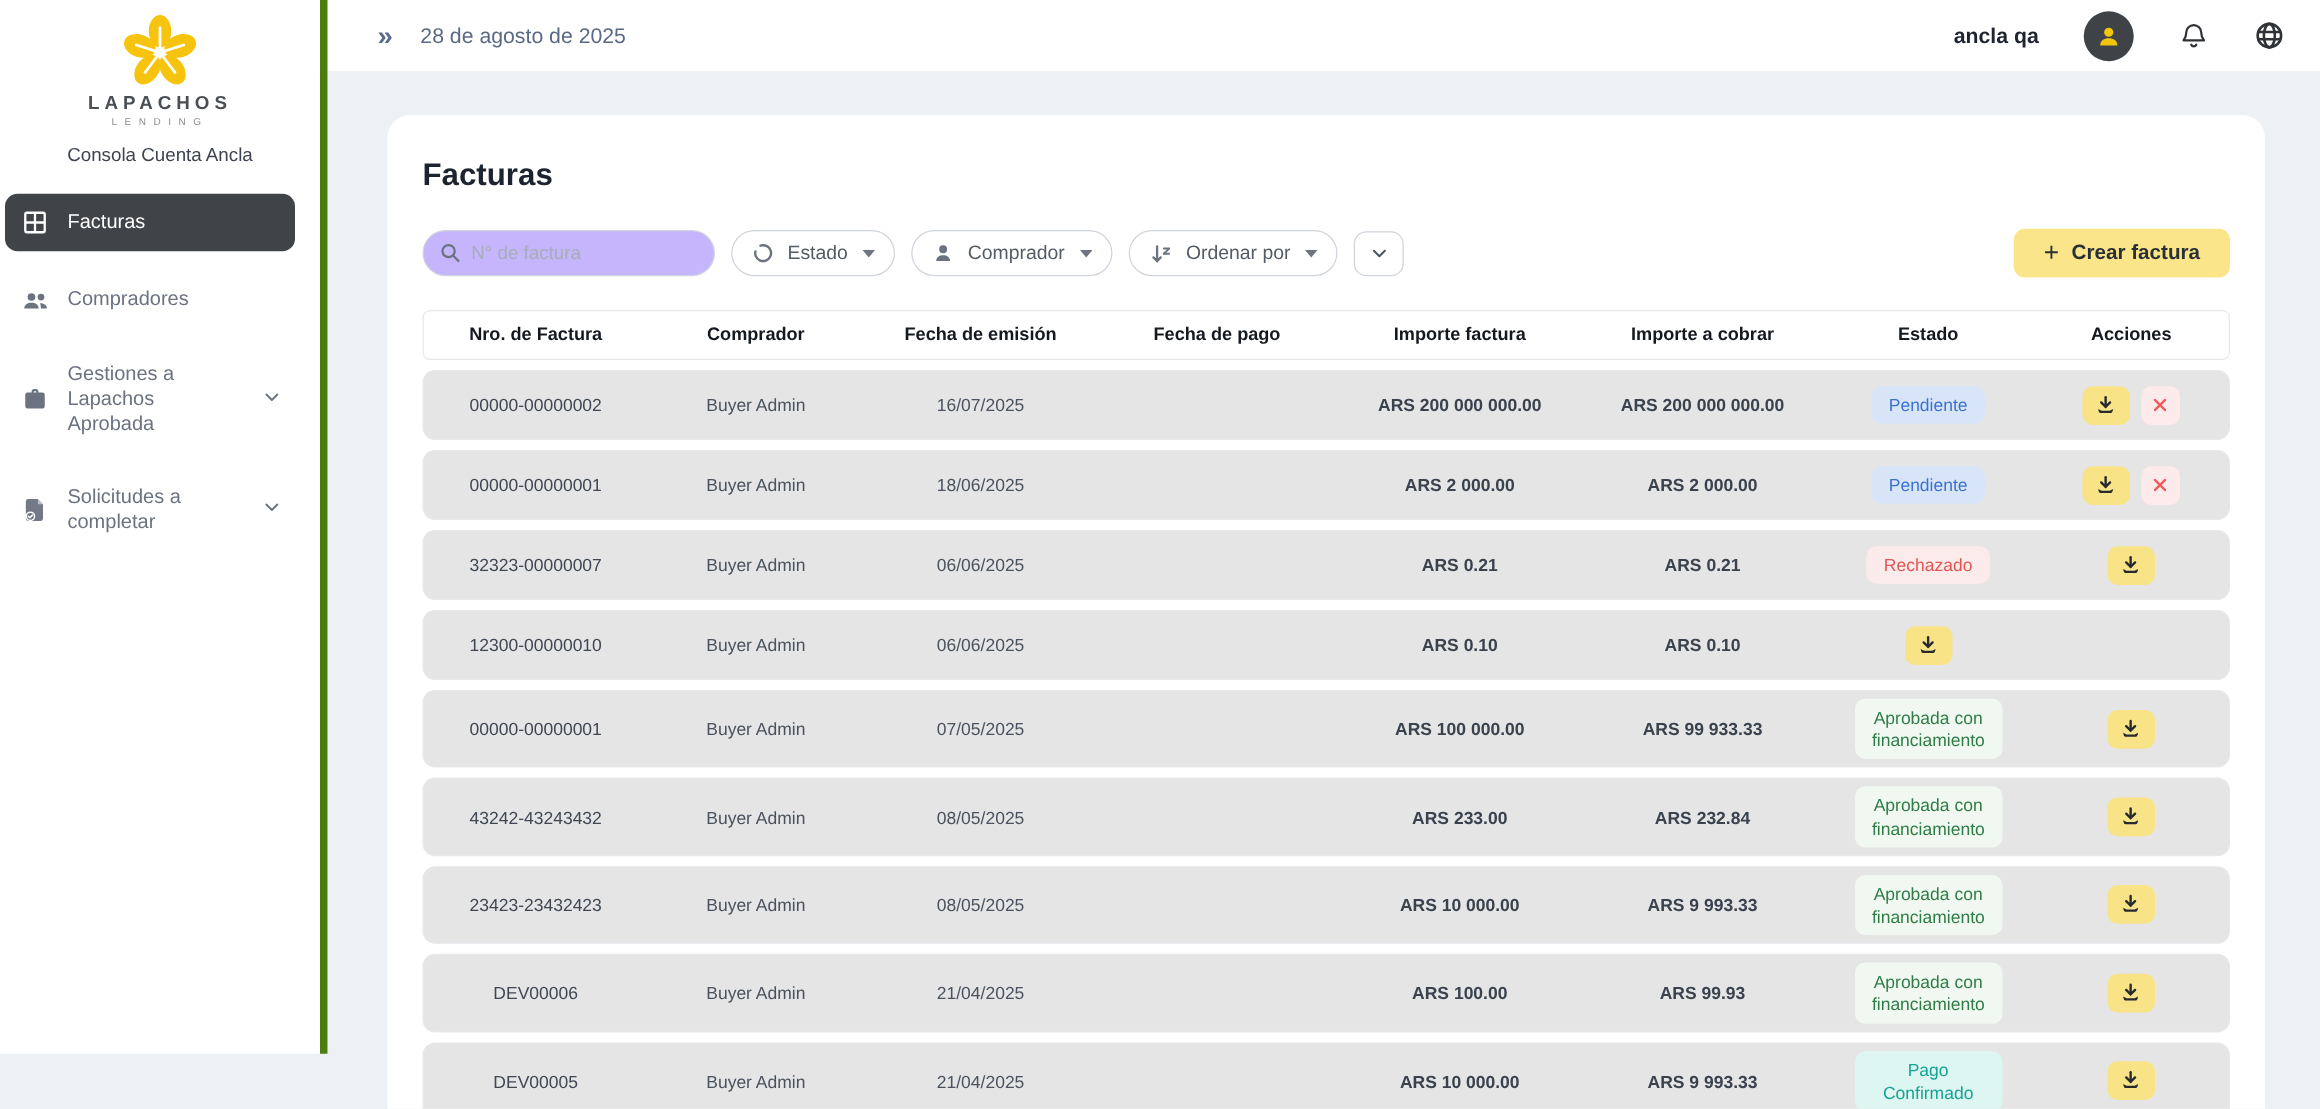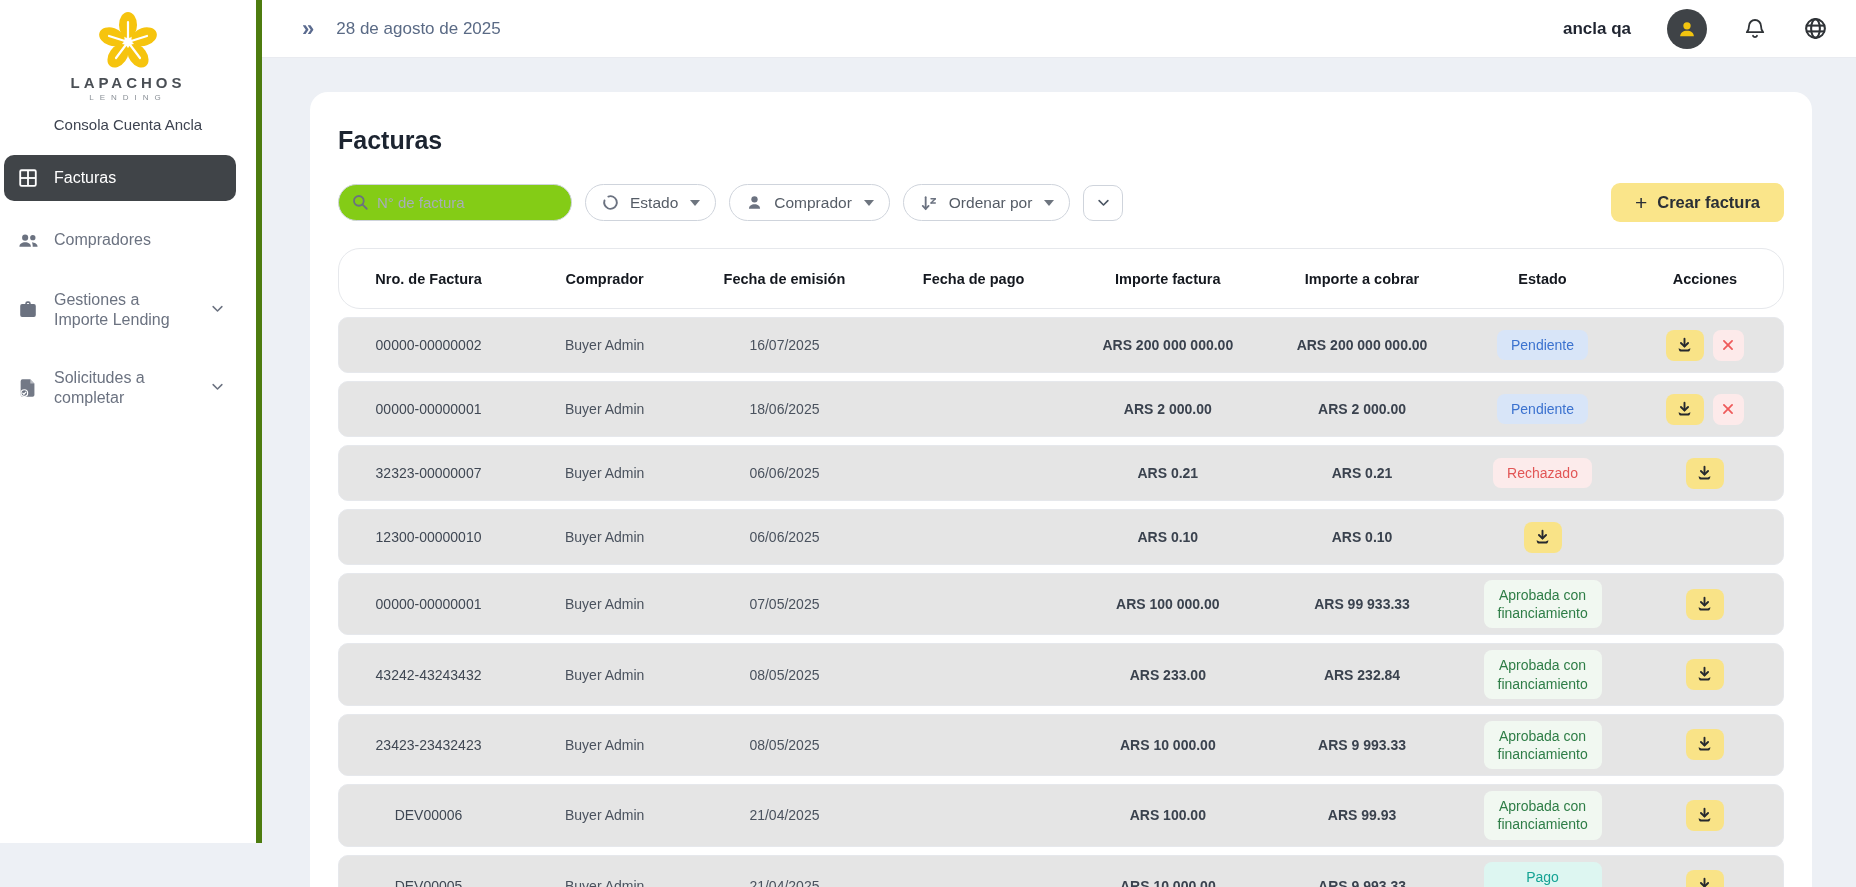--- a/index.html
+++ b/index.html
@@ -35,40 +35,40 @@
   
   .main { position:absolute; left:262px; top:58px; right:0; bottom:0; background:#edf0f5; overflow:hidden; }
   .card { margin:34px 44px 0 48px; background:#ffffff; border-radius:18px;
     padding:34px 28px 40px 28px; height:1200px; }
   .page-title { font-size:25px; font-weight:600; color:#1c2430; }
 
   
   .filter-bar { display:flex; align-items:center; gap:13px; margin-top:28px; }
   .search-box { position:relative; width:234px; }
   .search-box input { width:100%; height:37px; border:1.5px solid #cfd4dc; border-radius:19px;
-    padding:0 14px 0 38px; font-size:15px; color:#3c4250; outline:none; background:#84cc16;
+    padding:0 14px 0 38px; font-size:15px; color:#3c4250; outline:none; background:#c4b5fd;
     font-family:"Liberation Sans", sans-serif; }
   .search-box input::placeholder { color:#a7adb8; }
   .search-box .mag { position:absolute; left:13px; top:9px; }
   .pill { height:37px; display:flex; align-items:center; gap:10px; padding:0 15px;
     border:1.5px solid #cfd4dc; border-radius:19px; background:#fff; font-size:15.5px;
     color:#555c66; cursor:pointer; font-family:"Liberation Sans", sans-serif; }
   .caret { width:0; height:0; border-left:5px solid transparent; border-right:5px solid transparent;
     border-top:6px solid #6e757f; margin-left:2px; }
   .more-btn { width:40px; height:36px; border:1.5px solid #cfd4dc; border-radius:10px;
     background:#fff; display:flex; align-items:center; justify-content:center; cursor:pointer; }
   .spacer { flex:1; }
   .create-btn { height:39px; padding:0 24px; border:none; border-radius:9px;
     font-size:16.5px; font-weight:600; color:#2a2f36; display:flex; align-items:center; gap:10px;
     cursor:pointer; font-family:"Liberation Sans", sans-serif; }
   .create-btn .plus { font-size:21px; font-weight:400; }
 
   
   .t-grid { display:grid; grid-template-columns:12.4% 12% 12.9% 13.3% 13.6% 13.3% 11.7% 10.8%; }
-  .t-head { margin-top:26px; border:1px solid #e6e8ec; border-radius:22px; height:61px;
+  .t-head { margin-top:26px; border:1px solid #e6e8ec; border-radius:6px; height:40px;
     align-items:center; }
   .t-head .h-cell { text-align:center; font-size:14.5px; font-weight:700; color:#14181f; }
   .t-row { margin-top:8px; border:1px solid #e6e8ec; border-radius:10px; min-height:56px;
     align-items:center; background:#e5e5e5; }
   .t-cell { display:flex; align-items:center; justify-content:center; text-align:center;
     font-size:14px; color:#4a525e; padding:6px 4px; }
   .t-cell.invoice { color:#3f4753; }
   .t-cell.amount { font-weight:700; color:#3a424e; }
   .badge { display:inline-block; padding:6px 14px; border-radius:8px; font-size:14px; line-height:1.3; }
   .act-btn { border:none; border-radius:8px; cursor:pointer; display:flex; align-items:center;
@@ -125,21 +125,21 @@
           </svg>
         </span>
         <span class="s-label">Compradores</span>
       </div>
       <div class="side-item">
         <span class="s-icon">
           <svg width="22" height="22" viewBox="0 0 24 24" fill="currentColor">
             <path d="M9 5.5V5a2.5 2.5 0 0 1 2.5-2.5h1A2.5 2.5 0 0 1 15 5v.5h3.5a2 2 0 0 1 2 2v10a2 2 0 0 1-2 2h-13a2 2 0 0 1-2-2v-10a2 2 0 0 1 2-2H9zm1.8 0h2.4V5a.7.7 0 0 0-.7-.7h-1a.7.7 0 0 0-.7.7zM3.5 11h17v1.6h-7v1.6h-3v-1.6h-7z"></path>
           </svg>
         </span>
-        <span class="s-label">Gestiones a Importe Lending</span>
+        <span class="s-label">Gestiones a Lapachos Aprobada</span>
         <span class="s-chev"><svg width="15" height="15" viewBox="0 0 24 24" fill="none" stroke="currentColor" stroke-width="2.4" stroke-linecap="round" stroke-linejoin="round">
             <polyline points="5,9 12,16 19,9"></polyline>
           </svg></span>
       </div>
       <div class="side-item">
         <span class="s-icon">
           <svg width="22" height="22" viewBox="0 0 24 24" fill="currentColor">
             <path d="M6 2.5h8.5L19 7v12.5a2 2 0 0 1-2 2H6a2 2 0 0 1-2-2v-15a2 2 0 0 1 2-2z" opacity="0.95"></path>
             <path d="M14.5 2.5 19 7h-4.5z" fill="#ffffff" opacity="0.5"></path>
             <circle cx="8" cy="17.5" r="3.6" fill="currentColor" stroke="#ffffff" stroke-width="1.3"></circle>

